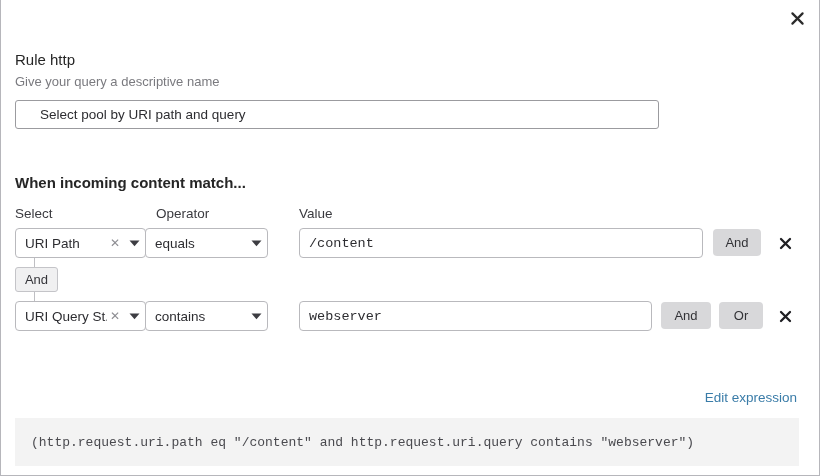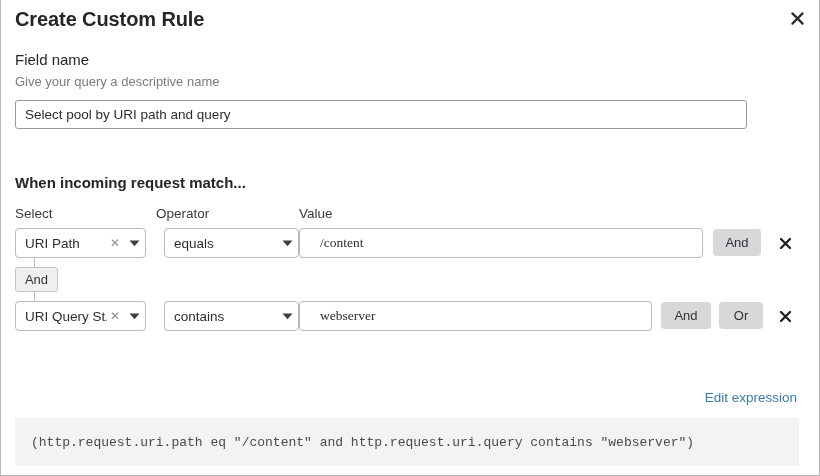--- a/index.html
+++ b/index.html
@@ -66,30 +66,30 @@
     position: absolute;
     left: 14px;
     top: 74px;
     font-size: 13px;
     color: #7a7a7f;
   }
   .rule-name-input {
     position: absolute;
     left: 14px;
     top: 100px;
-    width: 732px;
+    width: 644px;
     height: 29px;
     box-sizing: border-box;
     border: 1px solid #9b9b9f;
     border-radius: 3px;
     background: #fff;
     font-family: "Liberation Sans", sans-serif;
     font-size: 13.5px;
     color: #2d2d31;
-    padding: 0 9px;
+    padding: 0 24px;
     outline: none;
   }
 
   
   .section-heading {
     position: absolute;
     left: 14px;
     top: 174px;
     font-size: 15px;
     font-weight: bold;
@@ -114,21 +114,21 @@
     background: #fff;
     border: 1px solid #b9b9bd;
     border-radius: 4px;
     display: flex;
     align-items: center;
     cursor: pointer;
     font-size: 13.5px;
     color: #2d2d31;
   }
   .select-field    { left: 14px;  width: 131px; }
-  .select-operator { left: 163px; width: 135px; gap: 24px; }
+  .select-operator { left: 144px; width: 123px; gap: 24px; }
 
   .select-text {
     flex: 1;
     padding-left: 9px;
     white-space: nowrap;
     overflow: hidden;
   }
   .clear-x {
     width: 16px;
     text-align: center;
@@ -147,24 +147,24 @@
   .chevron svg { display: block; }
 
   .value-input {
     position: absolute;
     left: 298px;
     box-sizing: border-box;
     height: 30px;
     border: 1px solid #b9b9bd;
     border-radius: 4px;
     background: #fff;
-    font-family: Liberation Serif, serif;
+    font-family: Liberation Mono, monospace;
     font-size: 13.5px;
     color: #2d2d31;
-    padding: 0 20px;
+    padding: 0 9px;
     outline: none;
   }
   .value-1 { width: 404px; }
   .value-2 { width: 353px; }
 
   .logic-btn {
     position: absolute;
     box-sizing: border-box;
     height: 27px;
     top: 1px;
@@ -259,33 +259,32 @@
     color: #4a4a4f;
     white-space: nowrap;
     overflow: hidden;
   }
 </style>
 </head>
 <body>
 
 <div class="panel">
 
-  <div class="dialog-title">Create Custom Rule</div>
 
   <button class="close-btn" aria-label="Close">
     <svg width="15" height="15" viewBox="0 0 15 15">
       <path d="M2.4 2.4 L12.6 12.6 M12.6 2.4 L2.4 12.6" stroke="currentColor" stroke-width="2.2" stroke-linecap="round"></path>
     </svg>
   </button>
 
-  <div class="field-label rule-name-label">Field name</div>
+  <div class="field-label rule-name-label">Rule http</div>
   <div class="rule-name-help">Give your query a descriptive name</div>
   <input class="rule-name-input" type="text" value="Select pool by URI path and query" style="">
 
-  <div class="section-heading">When incoming request match...</div>
+  <div class="section-heading">When incoming content match...</div>
 
   <div class="field-label col-label col-field">Select</div>
   <div class="field-label col-label col-operator">Operator</div>
   <div class="field-label col-label col-value">Value</div>
 
   <div class="connector-line"></div>
 
   <div class="row row-1">
     <div class="select-box select-field">
       <span class="select-text">URI Path</span>

